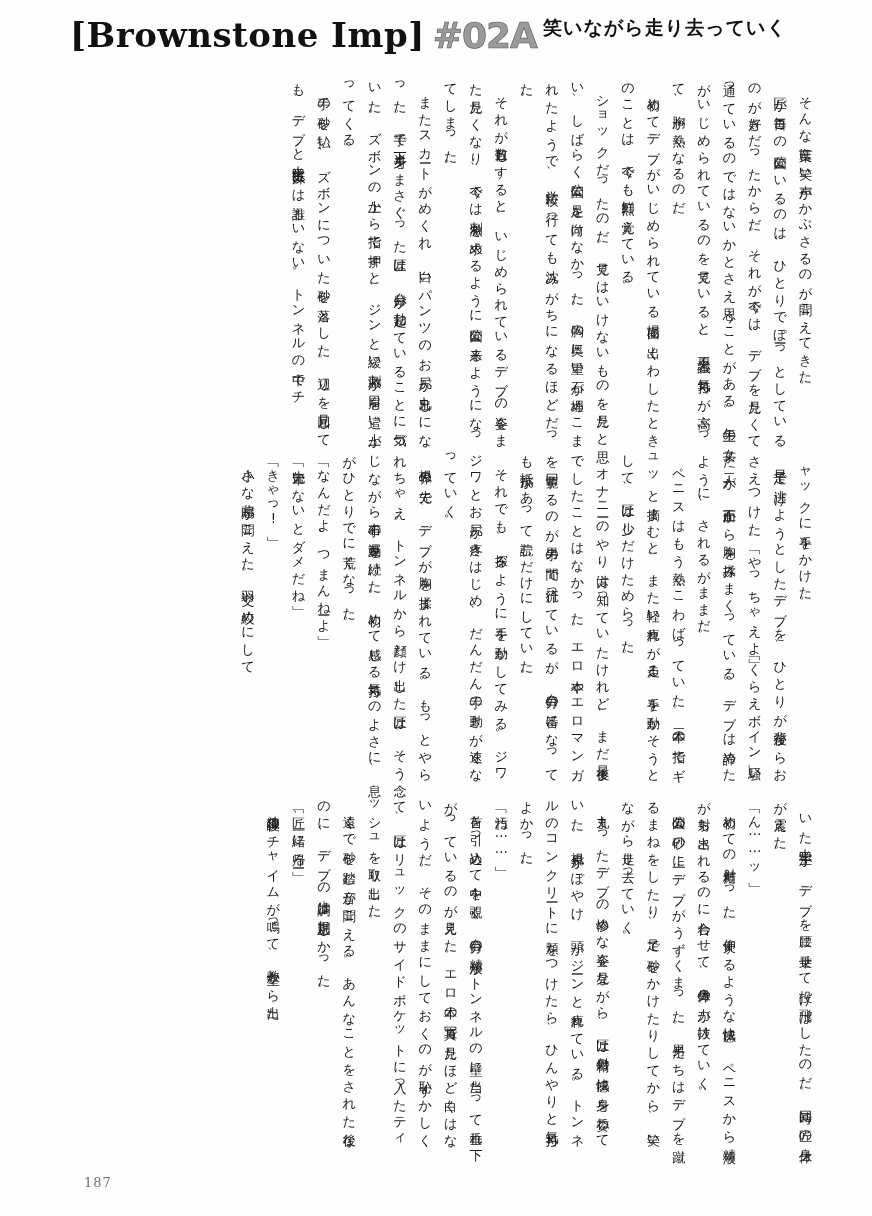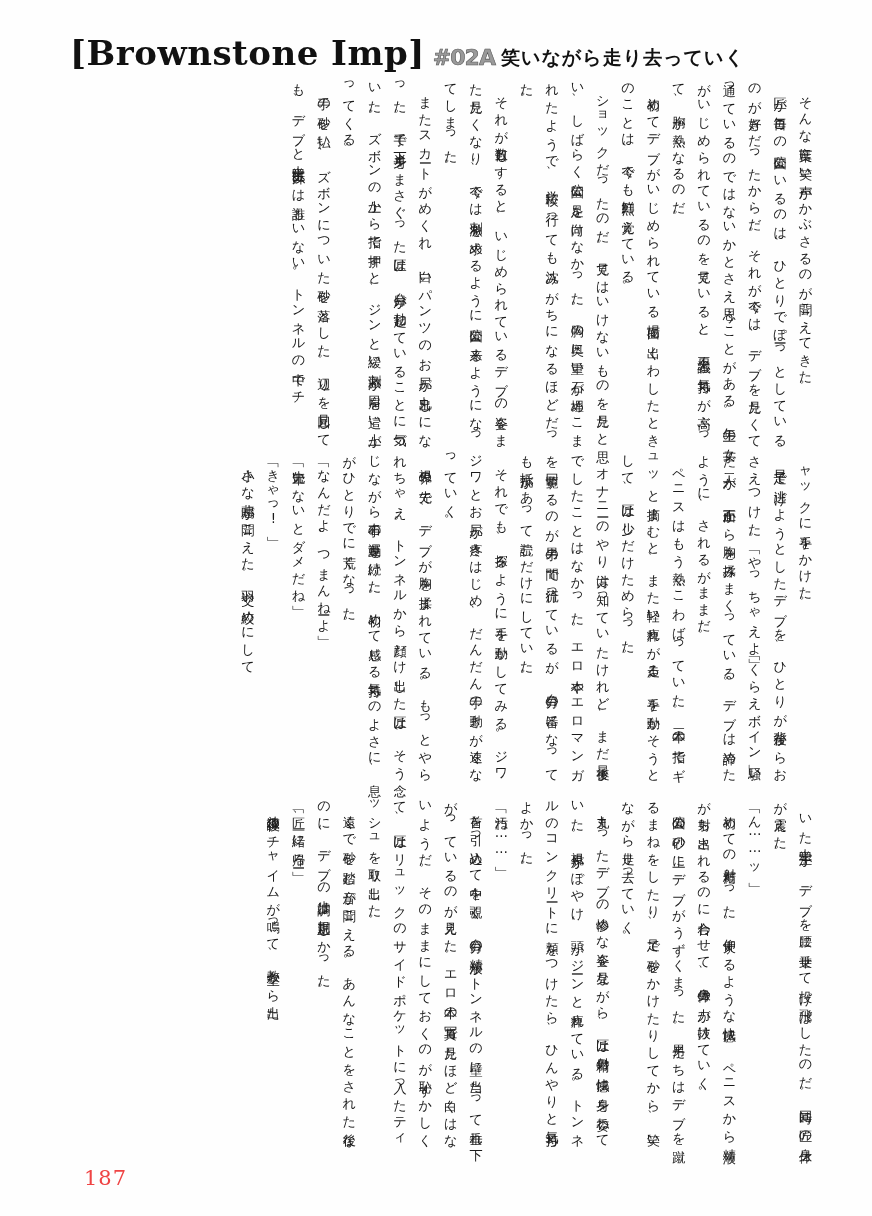--- a/index.html
+++ b/index.html
@@ -22,36 +22,36 @@
   }
 
   
   .title-bar {
     position: absolute;
     top: 18px;
     left: 70px;
     right: 60px;
     height: 52px;
     display: flex;
-    align-items: flex-end;
+    align-items: flex-start;
     gap: 6px;
   }
   .title-en {
     font-family: "DejaVu Serif", serif;
     font-weight: bold;
     font-size: 34px;
     letter-spacing: 0.5px;
     color: #111;
     white-space: nowrap;
     line-height: 1;
   }
   .title-no {
     font-family: "DejaVu Sans", sans-serif;
     font-weight: bold;
-    font-size: 22px;
+    font-size: 36px;
     color: #9a9a9a;
     letter-spacing: -1px;
     margin-left: 2px;
     margin-bottom: 1px;
     line-height: 1;
     -webkit-text-stroke: 0.6px #555;
   }
   .title-jp {
     font-family: "DejaVu Sans", sans-serif;
     font-weight: bold;
@@ -110,22 +110,22 @@
     padding: 0;
     text-indent: 1em;
   }
 
   
   .page-number {
     position: absolute;
     left: 84px;
     bottom: 26px;
     font-family: "DejaVu Serif", serif;
-    font-size: 21px;
-    color: #ef4444;
+    font-size: 13px;
+    color: #737373;
     letter-spacing: 1px;
   }
 </style>
 </head>
 <body>
 
 <div class="page">
 
   <div class="title-bar">
     <span class="title-en">[Brownstone Imp]</span>

